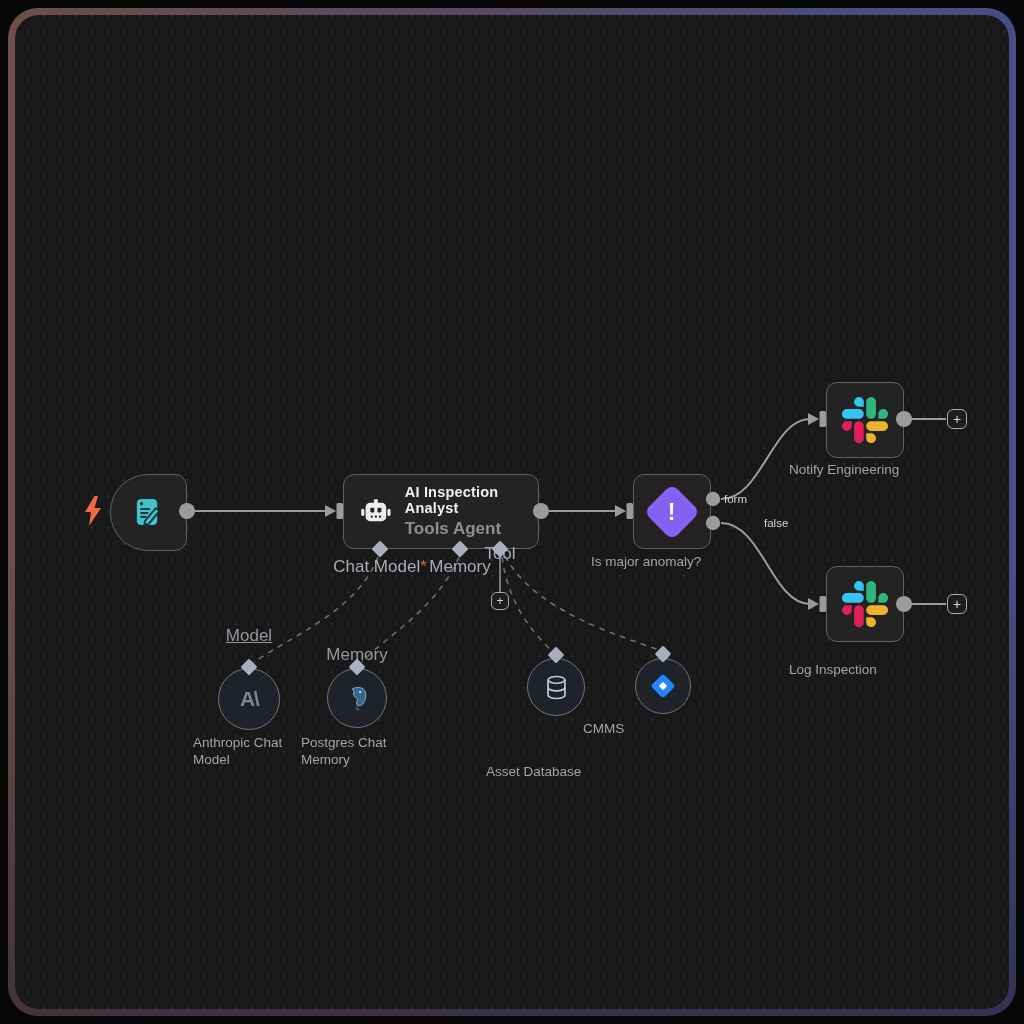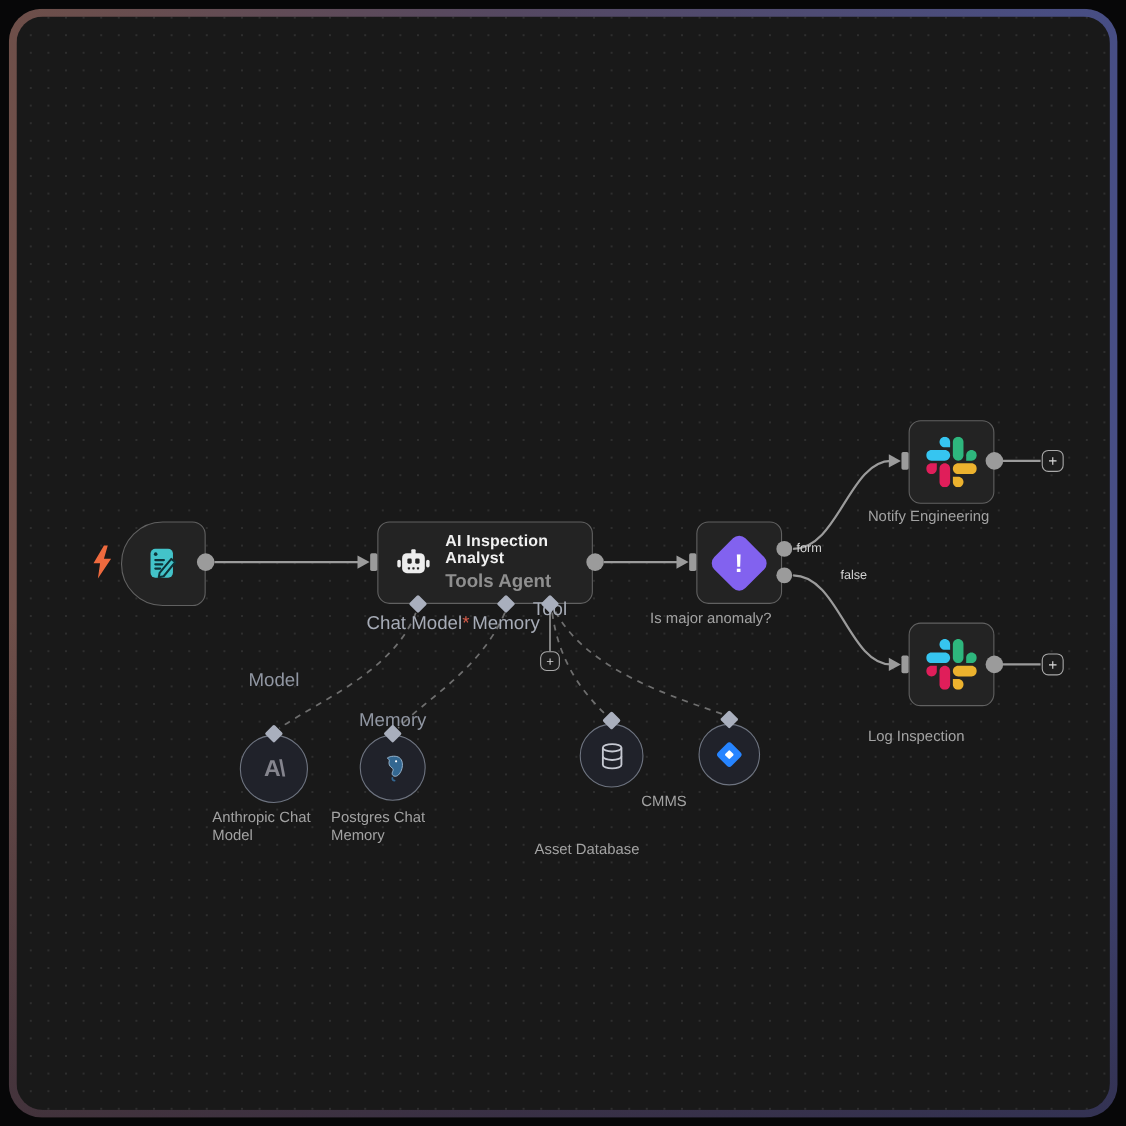--- a/index.html
+++ b/index.html
@@ -132,21 +132,21 @@
       <path d="M90.5 45.2c0 7.1-5.8 12.9-12.9 12.9s-12.9-5.8-12.9-12.9V12.9C64.7 5.8 70.5 0 77.6 0s12.9 5.8 12.9 12.9v32.3z" fill="#2EB67D"></path>
       <path d="M77.6 97c7.1 0 12.9 5.8 12.9 12.9s-5.8 12.9-12.9 12.9-12.9-5.8-12.9-12.9V97h12.9z" fill="#ECB22E"></path>
       <path d="M77.6 90.5c-7.1 0-12.9-5.8-12.9-12.9s5.8-12.9 12.9-12.9h32.3c7.1 0 12.9 5.8 12.9 12.9s-5.8 12.9-12.9 12.9H77.6z" fill="#ECB22E"></path>
     </svg>
   </div>
   <div class="node-label" style="left:864px;top:662px;width:150px;">Log Inspection</div>
 
   <div class="circle-node" style="left:218px;top:668px;width:62px;height:62px;">
     <div class="anthropic-logo">A\</div>
   </div>
-  <div class="port-label" style="left:249px;top:609px;color:#9096a2;">Model</div>
+  <div class="port-label" style="left:249px;top:626px;color:#9096a2;text-decoration:underline;">Model</div>
   <div class="node-label" style="left:249px;top:735px;width:112px;">Anthropic Chat Model</div>
 
   <div class="circle-node" style="left:327px;top:668px;width:60px;height:60px;">
     <svg width="27" height="27" viewBox="0 0 24 24">
       <path d="M7.2 3.6C9.8 1.9 14.6 1.6 17 3.4c2.4 1.8 2.9 5.4 2 8.8-.9 3.3-2.9 6.2-5.4 6.2-1.7 0-2.6-1.1-2.5-2.4.1-1.3 1-2 .8-3.2-.2-1.1-1.6-1.4-2.5-2.6-.9-1.2-1.1-2.8-.6-4.2.2-.9-.9-1.6-1.6-2.4Z" fill="#336791" stroke="#a8c6e0" stroke-width="0.7"></path>
       <circle cx="14.3" cy="6.3" r="0.9" fill="#ffffff"></circle>
       <path d="M11.3 19.6c-.2 1.5.5 2.3 1.8 2.3" stroke="#336791" stroke-width="1.4" fill="none" stroke-linecap="round"></path>
     </svg>
   </div>
   <div class="port-label" style="left:357px;top:645px;color:#9096a2;">Memory</div>

